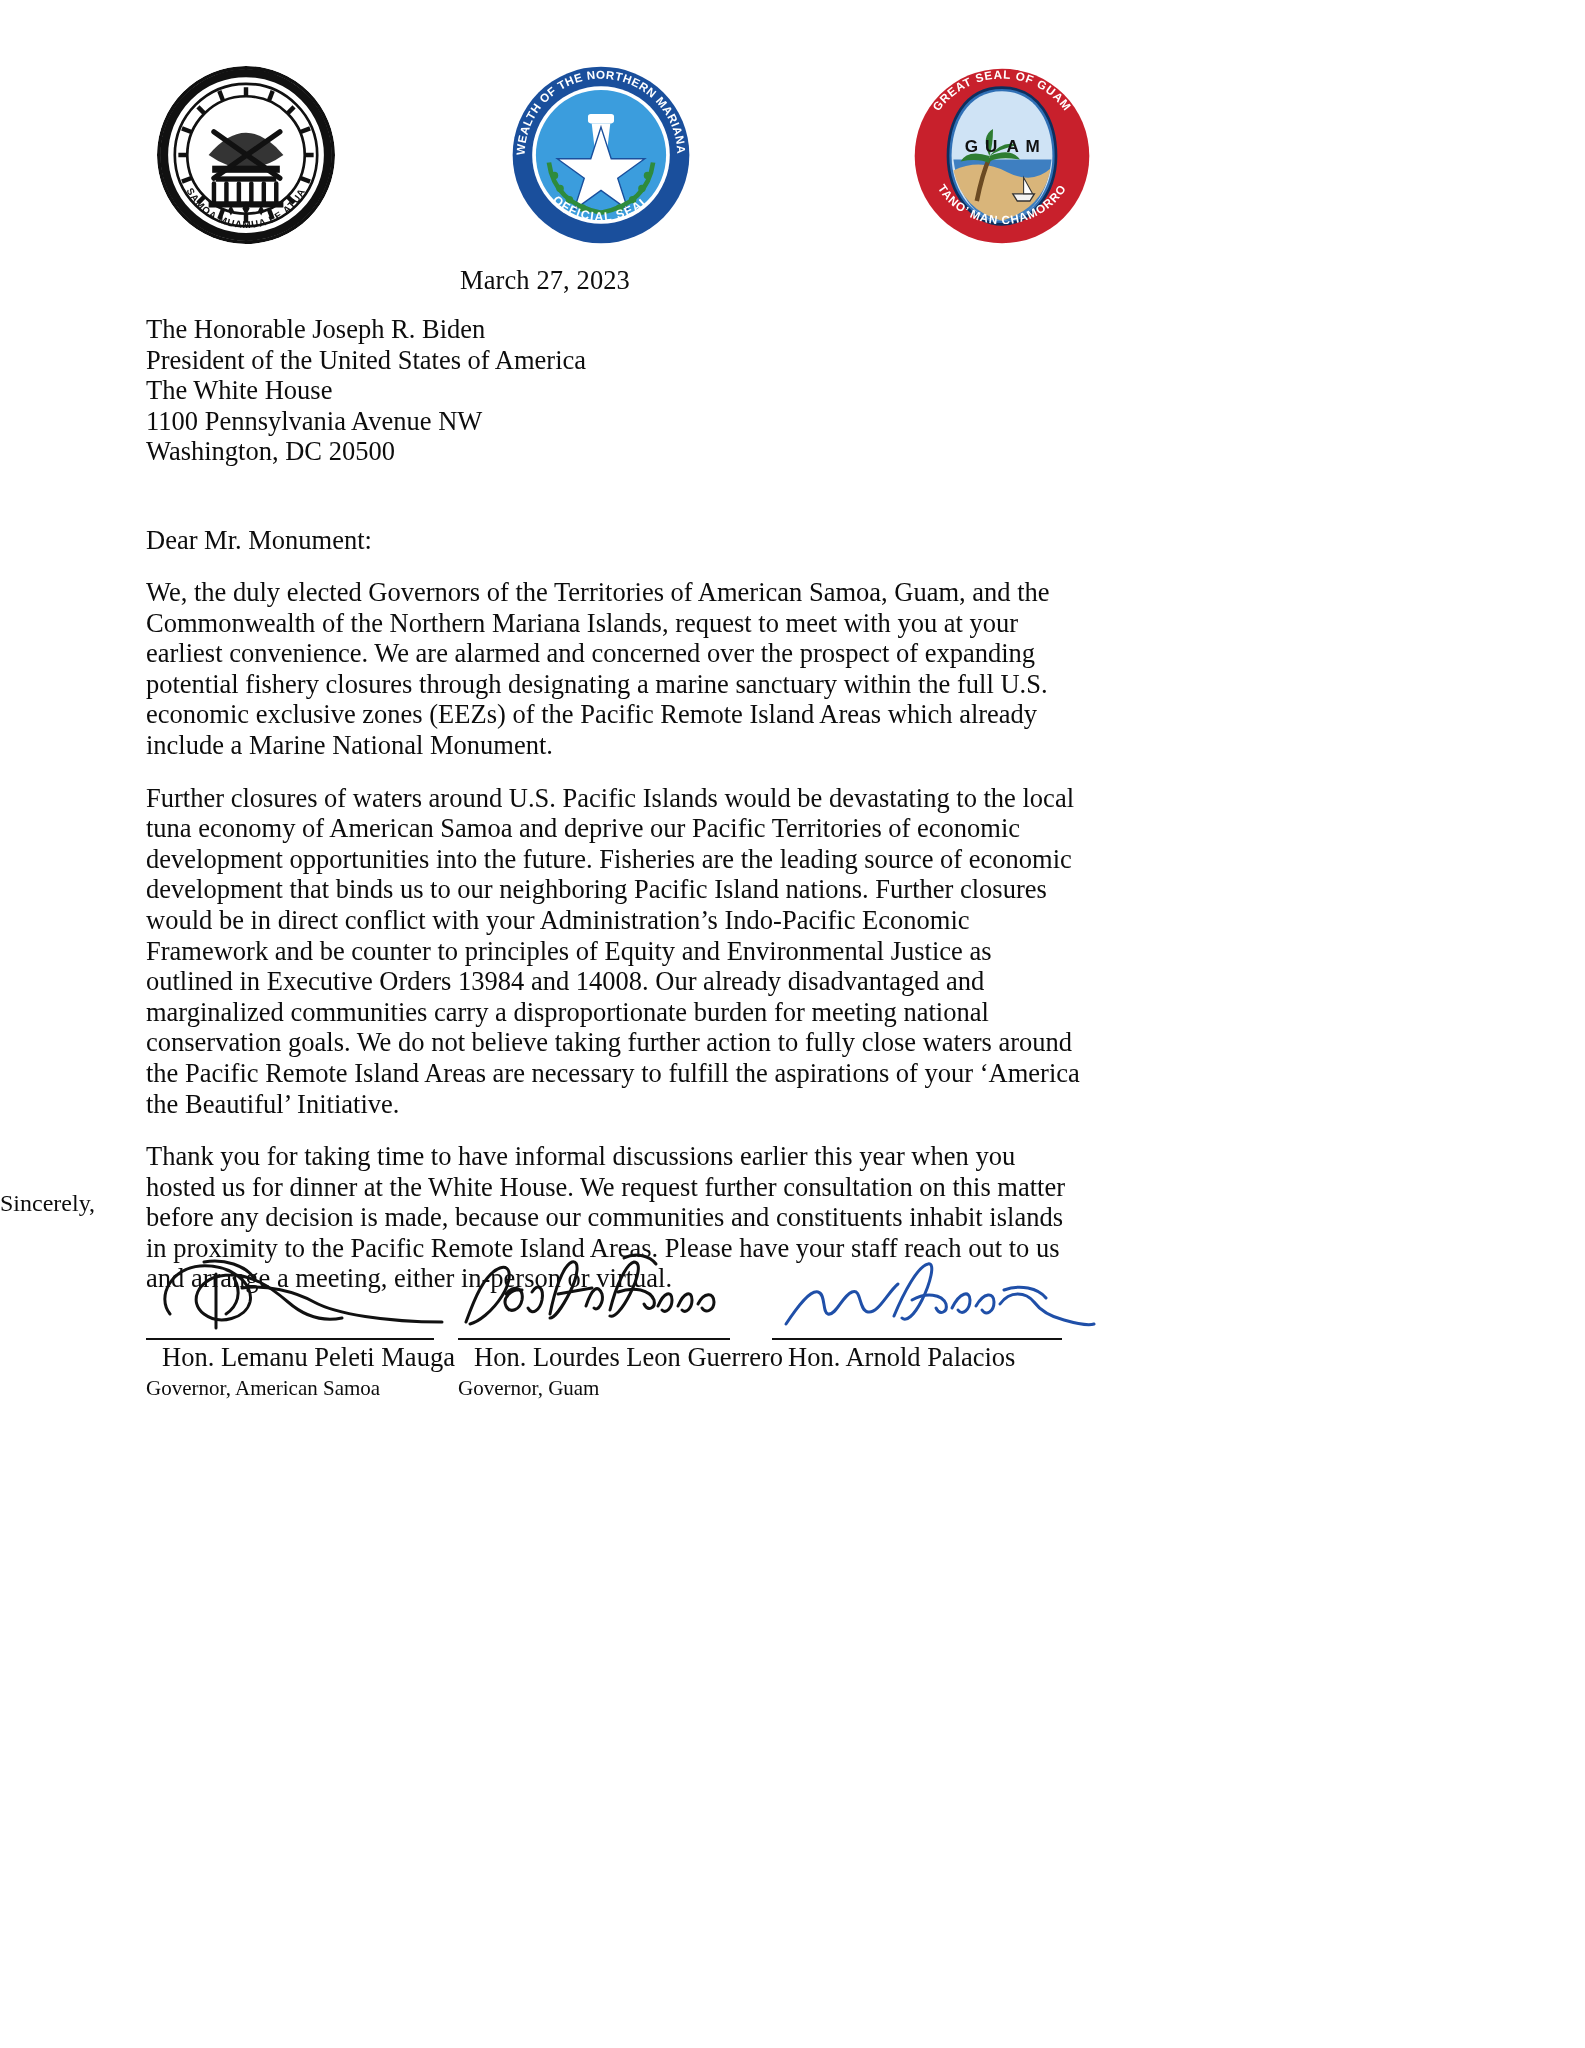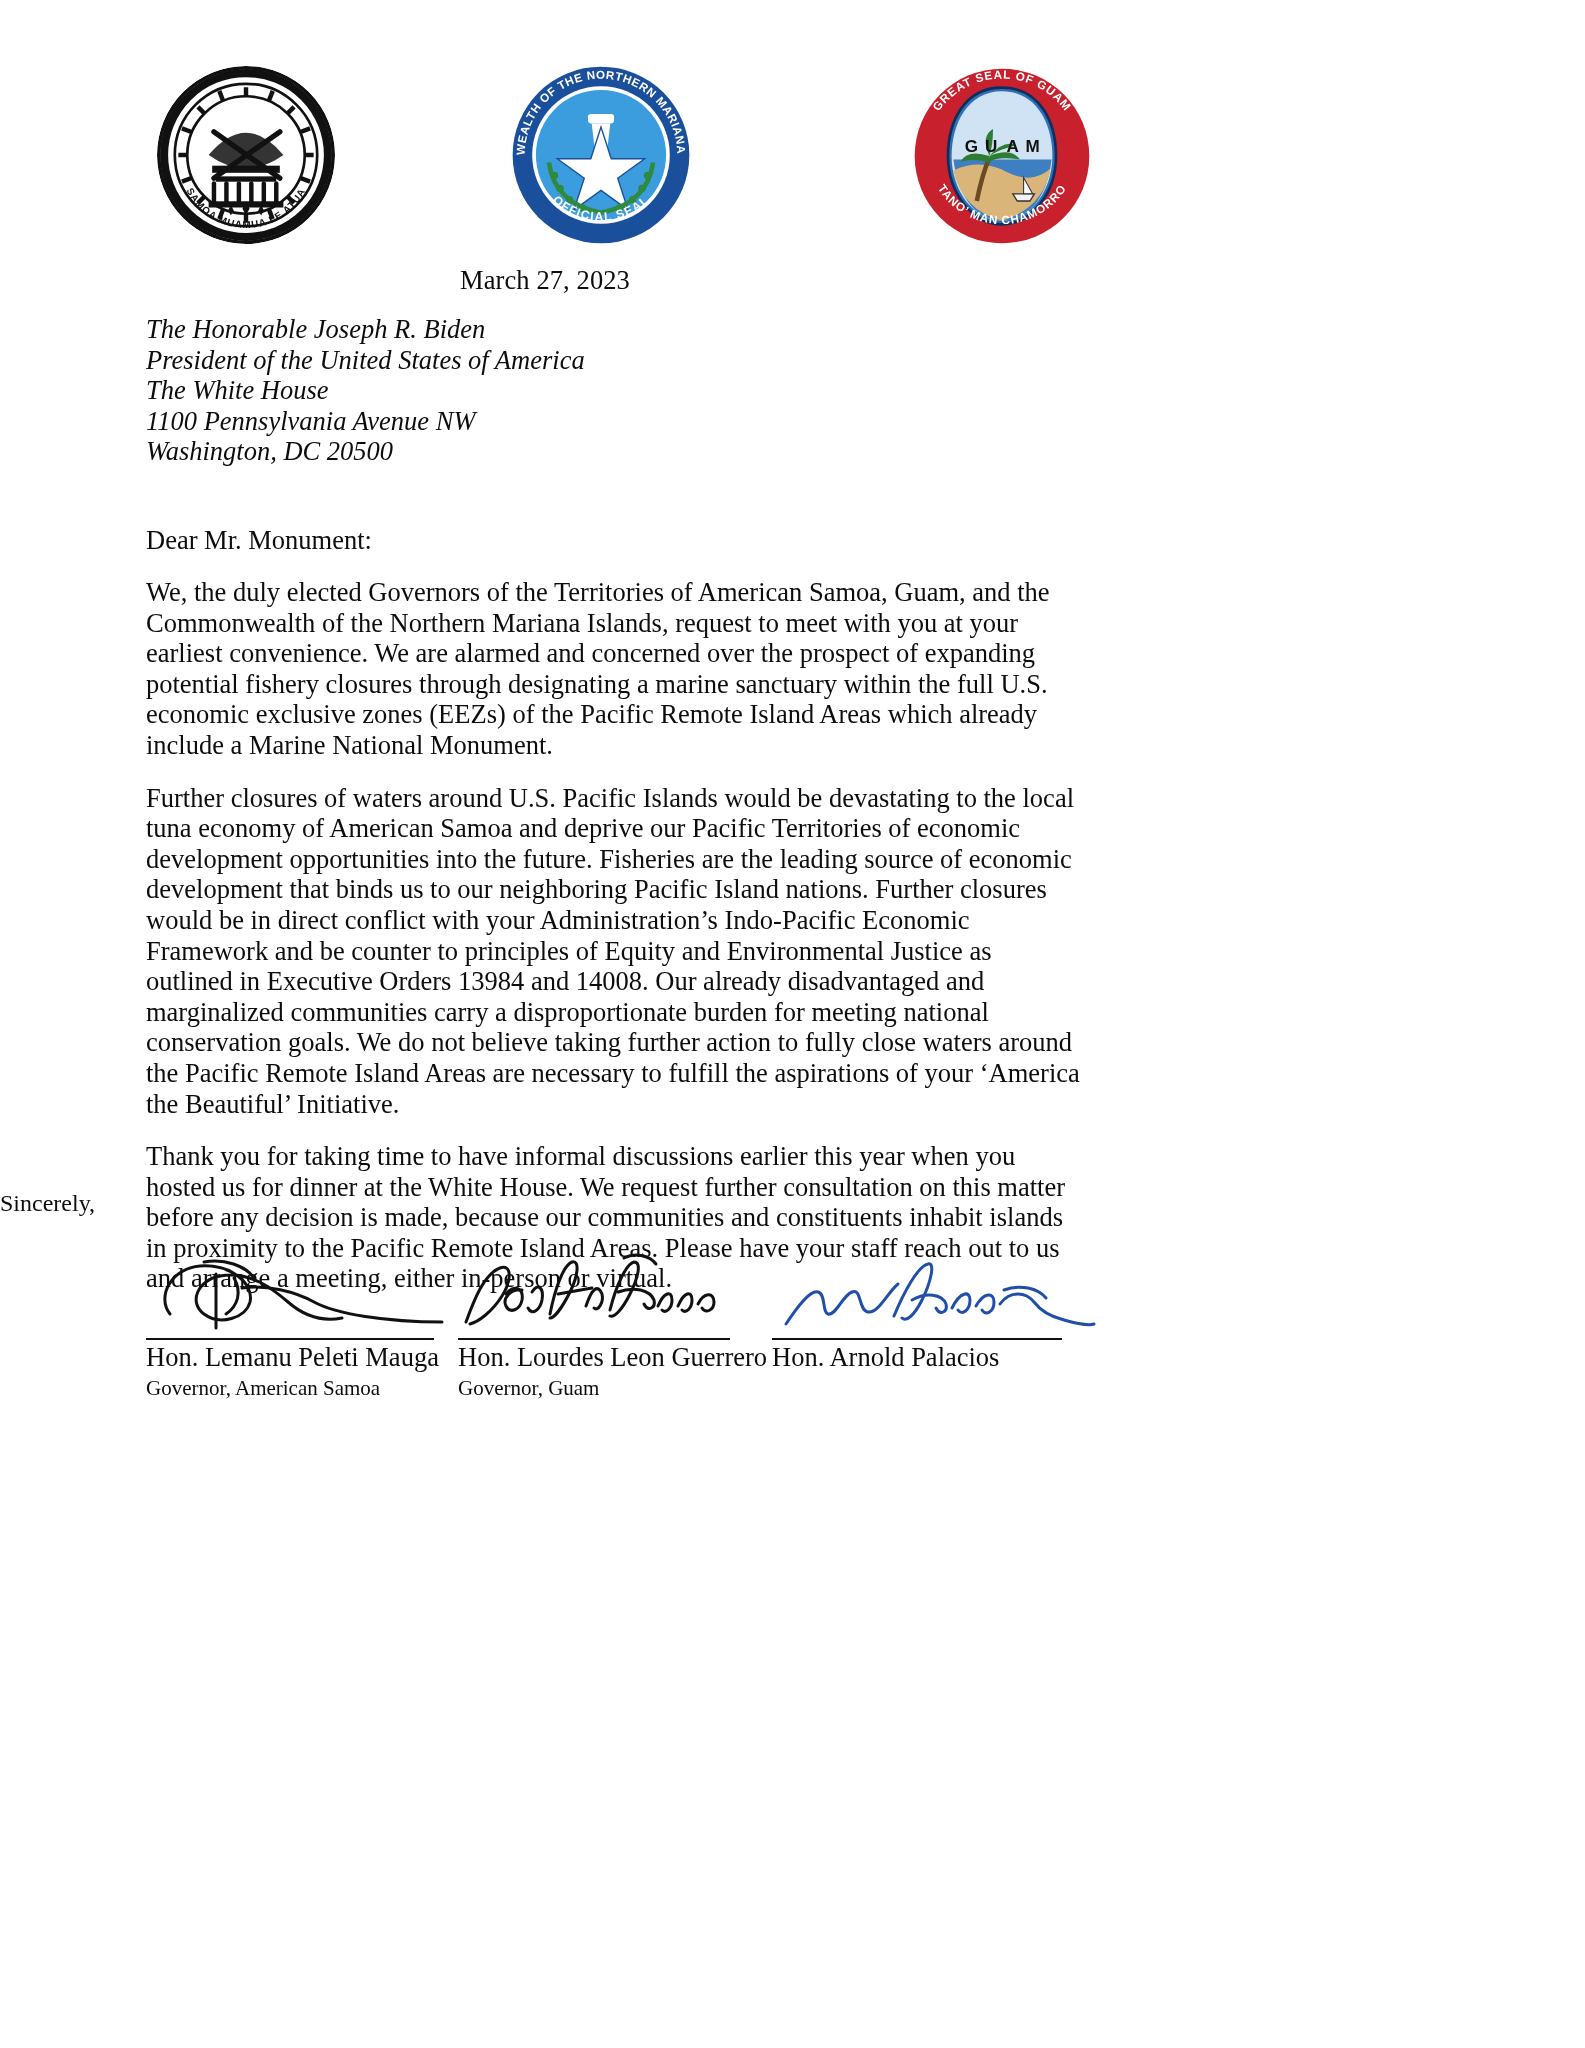--- a/index.html
+++ b/index.html
@@ -53,21 +53,21 @@
     letter-spacing: .1px;
   }
 
   .address-block {
     position: absolute;
     top: 314px;
     left: 146px;
     font-size: 26.5px;
     line-height: 30.6px;
   }
-  .address-block div { white-space: nowrap; font-style: italic; }
+  .address-block div { white-space: nowrap; }
 
   .salutation {
     position: absolute;
     top: 525px;
     left: 146px;
     font-size: 26.5px;
   }
 
   .body-text {
     position: absolute;
@@ -119,20 +119,21 @@
     width: 100%;
   }
   .sig-rule-2 { width: 272px; }
   .sig-rule-3 { width: 290px; }
 
   .sig-name {
     font-size: 26.5px;
     line-height: 30.6px;
     margin-top: 2px;
     white-space: nowrap;
+    margin-left: 16px;
   }
   .sig-title {
     font-size: 21px;
     line-height: 30.6px;
   }
   .sig-title div { white-space: nowrap; }
 </style>
 </head>
 <body>
 

